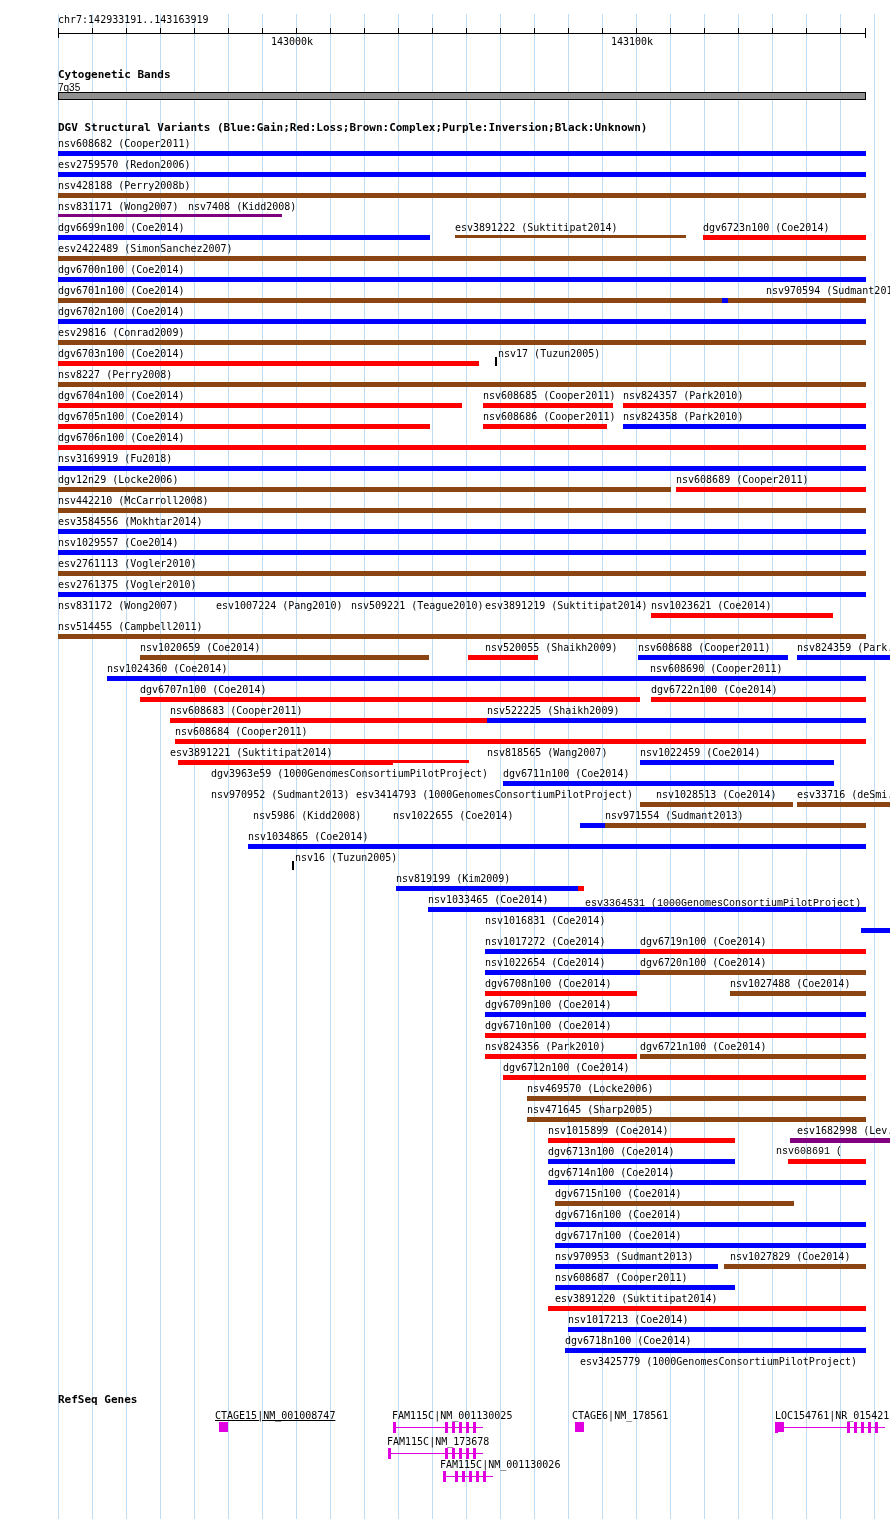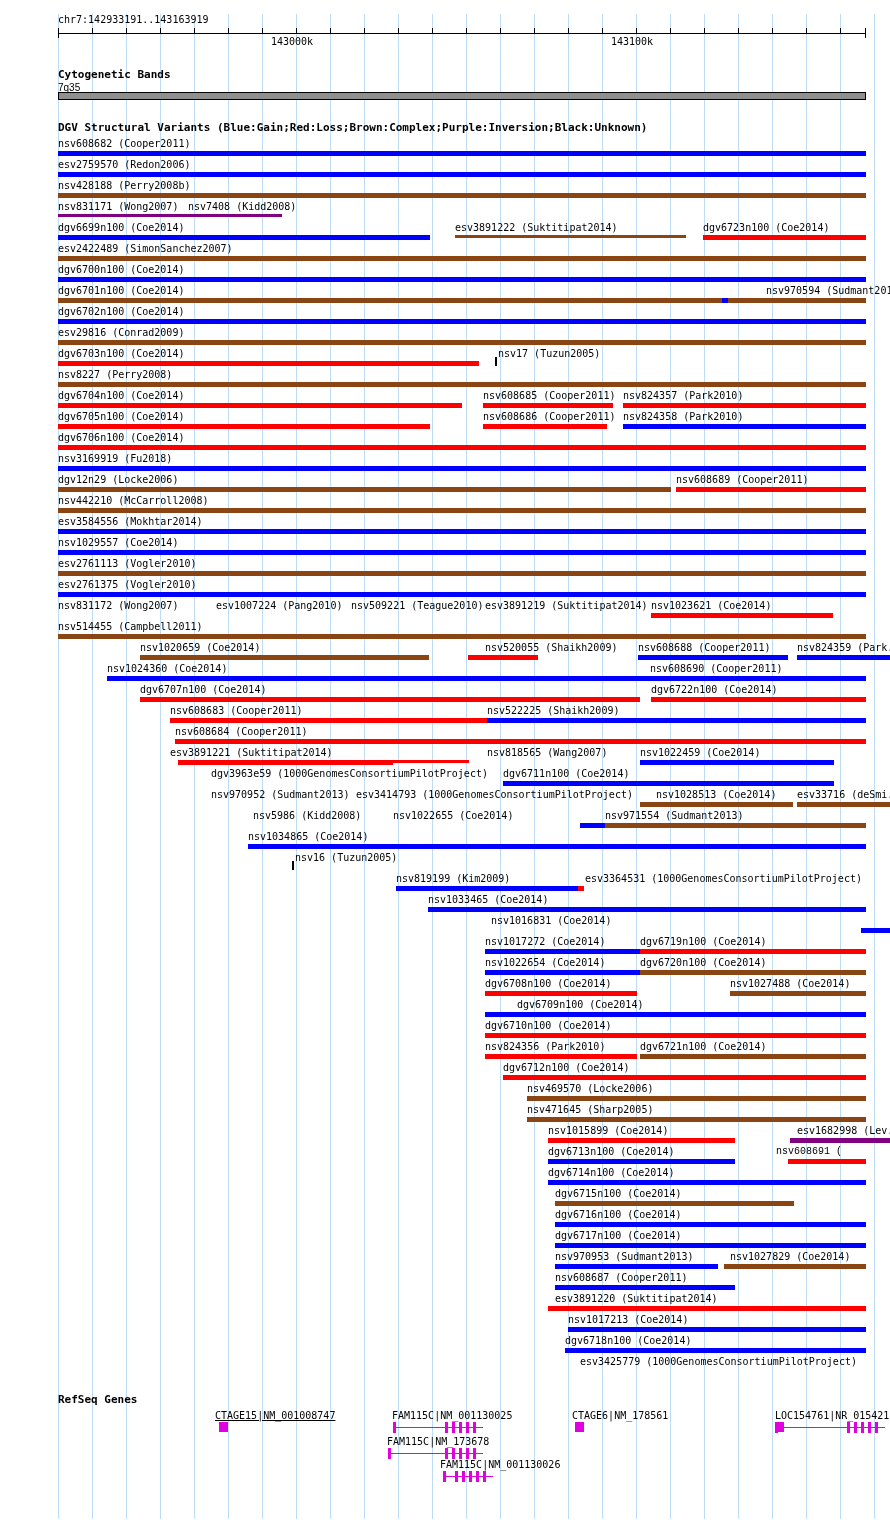--- a/index.html
+++ b/index.html
@@ -208,39 +208,39 @@
       <div class="track-label" style="left: 393px; top: 810px;">nsv1022655 (Coe2014)</div>
       <div class="bar" style="left: 580px; top: 823px; width: 26px; background: rgb(0, 0, 255);"></div>
       <div class="track-label" style="left: 605px; top: 810px;">nsv971554 (Sudmant2013)</div>
       <div class="bar" style="left: 605px; top: 823px; width: 261px; background: rgb(139, 69, 19);"></div>
       <div class="track-label" style="left: 248px; top: 831px;">nsv1034865 (Coe2014)</div>
       <div class="bar" style="left: 248px; top: 844px; width: 618px; background: rgb(0, 0, 255);"></div>
       <div class="track-label" style="left: 295px; top: 852px;">nsv16 (Tuzun2005)</div>
       <div class="bar tick" style="left: 292px; top: 861px; background: rgb(0, 0, 0);"></div>
       <div class="track-label" style="left: 396px; top: 873px;">nsv819199 (Kim2009)</div>
       <div class="bar" style="left: 396px; top: 886px; width: 185px; background: rgb(0, 0, 255);"></div>
-      <div class="track-label" style="left: 585px; top: 873px;">esv3364531 (1000GenomesConsortiumPilotProject)</div>
+      <div class="track-label" style="left: 585px; top: 898px; font-family: Liberation Mono, monospace;">esv3364531 (1000GenomesConsortiumPilotProject)</div>
       <div class="bar" style="left: 578px; top: 886px; width: 6px; background: rgb(255, 0, 0);"></div>
       <div class="track-label" style="left: 428px; top: 894px;">nsv1033465 (Coe2014)</div>
       <div class="bar" style="left: 428px; top: 907px; width: 438px; background: rgb(0, 0, 255);"></div>
-      <div class="track-label" style="left: 485px; top: 915px; margin-left: 6px;">nsv1016831 (Coe2014)</div>
+      <div class="track-label" style="left: 485px; top: 915px;">nsv1016831 (Coe2014)</div>
       <div class="bar" style="left: 861px; top: 928px; width: 29px; background: rgb(0, 0, 255);"></div>
       <div class="track-label" style="left: 485px; top: 936px;">nsv1017272 (Coe2014)</div>
       <div class="bar" style="left: 485px; top: 949px; width: 381px; background: rgb(0, 0, 255);"></div>
       <div class="track-label" style="left: 640px; top: 936px;">dgv6719n100 (Coe2014)</div>
       <div class="bar" style="left: 640px; top: 949px; width: 226px; background: rgb(255, 0, 0);"></div>
       <div class="track-label" style="left: 485px; top: 957px;">nsv1022654 (Coe2014)</div>
       <div class="bar" style="left: 485px; top: 970px; width: 381px; background: rgb(0, 0, 255);"></div>
       <div class="track-label" style="left: 640px; top: 957px;">dgv6720n100 (Coe2014)</div>
       <div class="bar" style="left: 640px; top: 970px; width: 226px; background: rgb(139, 69, 19);"></div>
       <div class="track-label" style="left: 485px; top: 978px;">dgv6708n100 (Coe2014)</div>
       <div class="bar" style="left: 485px; top: 991px; width: 152px; background: rgb(255, 0, 0);"></div>
       <div class="track-label" style="left: 730px; top: 978px;">nsv1027488 (Coe2014)</div>
       <div class="bar" style="left: 730px; top: 991px; width: 136px; background: rgb(139, 69, 19);"></div>
-      <div class="track-label" style="left: 485px; top: 999px; margin-left: 32px;">dgv6709n100 (Coe2014)</div>
+      <div class="track-label" style="left: 485px; top: 999px;">dgv6709n100 (Coe2014)</div>
       <div class="bar" style="left: 485px; top: 1012px; width: 381px; background: rgb(0, 0, 255);"></div>
       <div class="track-label" style="left: 485px; top: 1020px;">dgv6710n100 (Coe2014)</div>
       <div class="bar" style="left: 485px; top: 1033px; width: 381px; background: rgb(255, 0, 0);"></div>
       <div class="track-label" style="left: 485px; top: 1041px;">nsv824356 (Park2010)</div>
       <div class="bar" style="left: 485px; top: 1054px; width: 152px; background: rgb(255, 0, 0);"></div>
       <div class="track-label" style="left: 640px; top: 1041px;">dgv6721n100 (Coe2014)</div>
       <div class="bar" style="left: 640px; top: 1054px; width: 226px; background: rgb(139, 69, 19);"></div>
       <div class="track-label" style="left: 503px; top: 1062px;">dgv6712n100 (Coe2014)</div>
       <div class="bar" style="left: 503px; top: 1075px; width: 363px; background: rgb(255, 0, 0);"></div>
       <div class="track-label" style="left: 527px; top: 1083px;">nsv469570 (Locke2006)</div>

